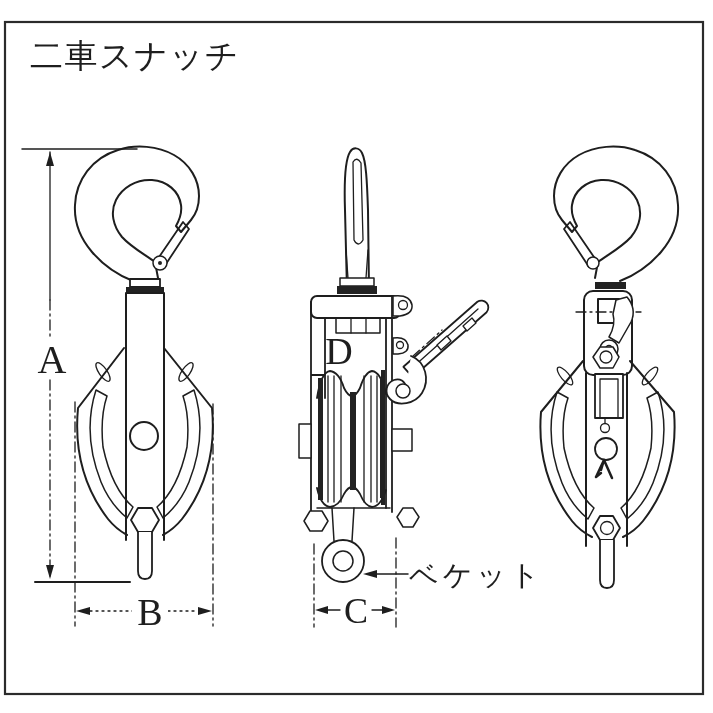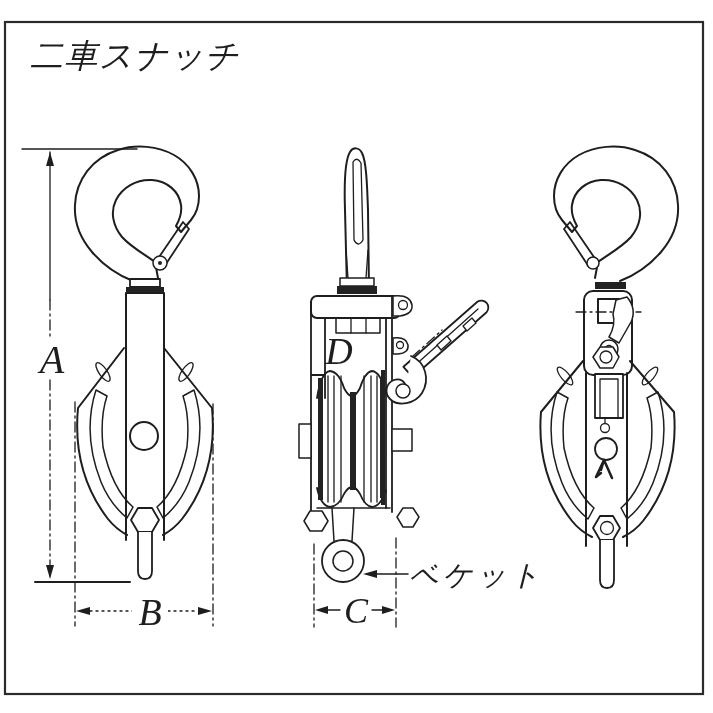--- a/index.html
+++ b/index.html
@@ -2,21 +2,20 @@
 <html><head>
 <meta charset="utf-8">
 <style>
   html,body{margin:0;padding:0;background:#ffffff;}
   .page{
     position:relative;
     width:713px;height:713px;
     background:#ffffff;
     font-family:"DejaVu Sans","Liberation Sans",sans-serif;
     overflow:hidden;
-    font-style:italic;
   }
   svg{display:block;}
   .ink{stroke:#1e1e1e;fill:none;stroke-linecap:round;stroke-linejoin:round;}
   .w2{stroke-width:2;}
   .w18{stroke-width:1.8;}
   .w15{stroke-width:1.5;}
   .w13{stroke-width:1.3;}
   .fillwhite{fill:#ffffff;}
   .filldark{fill:#222222;stroke:none;}
   .dashdot{stroke-dasharray:10 4 2 4;}

